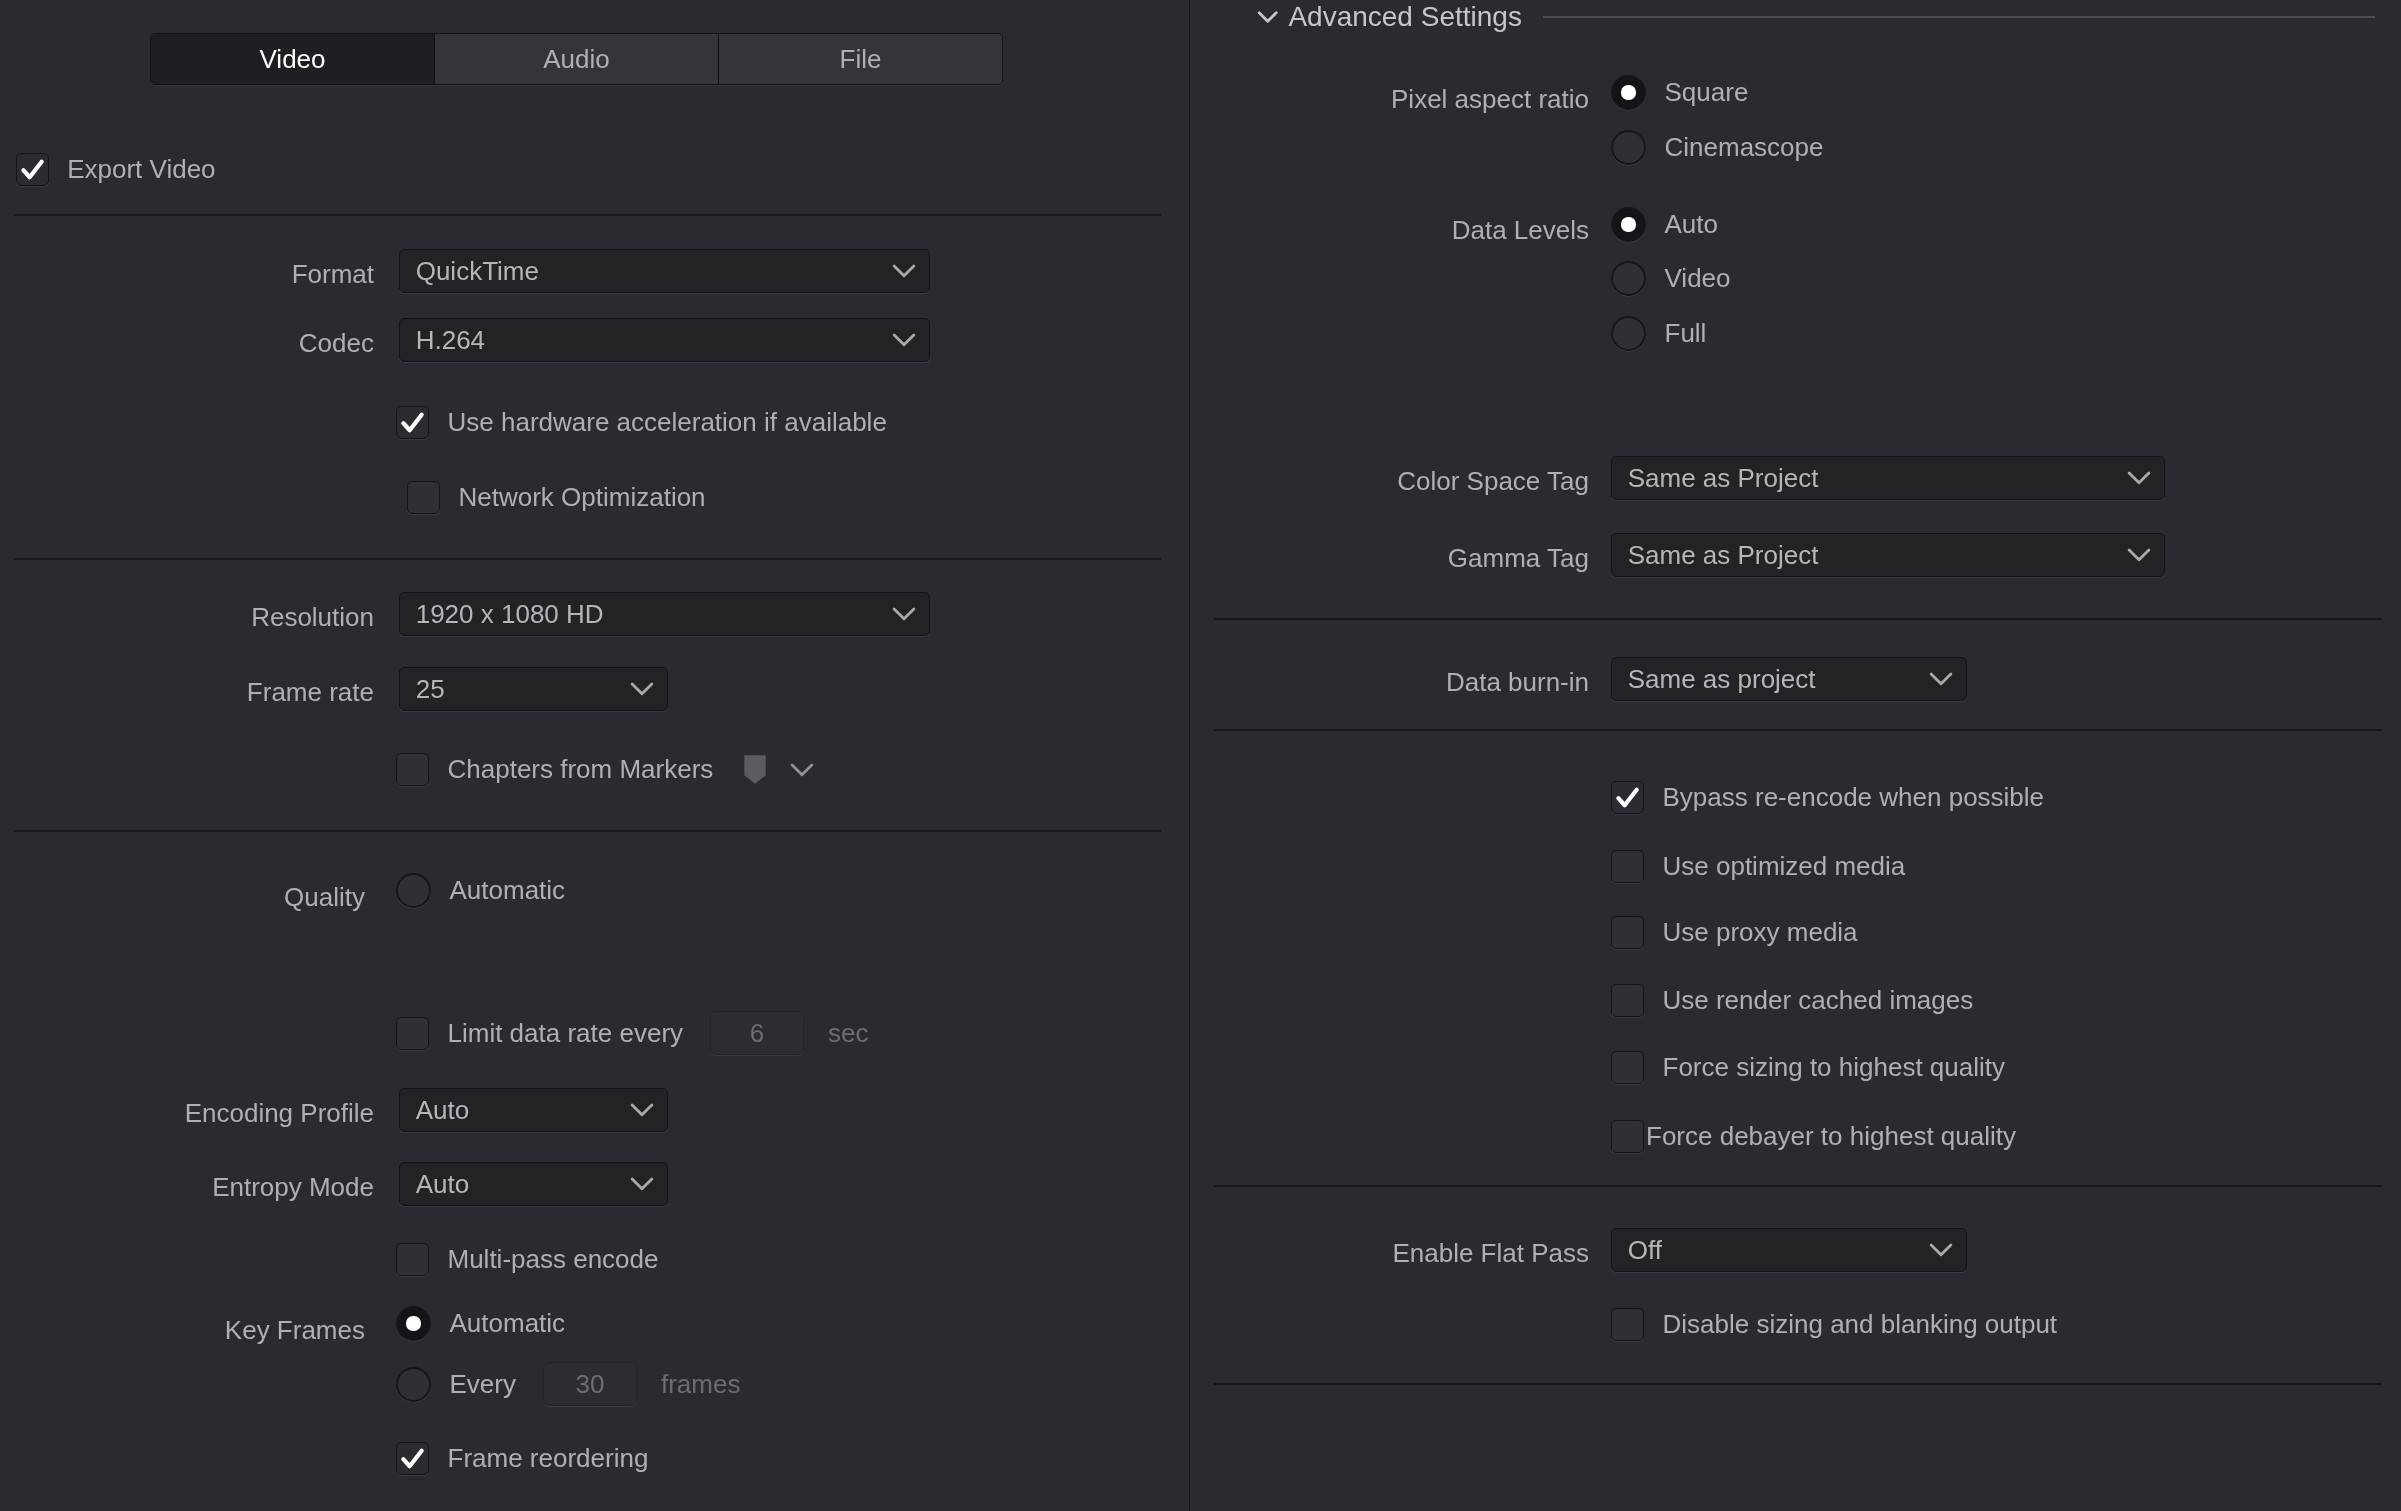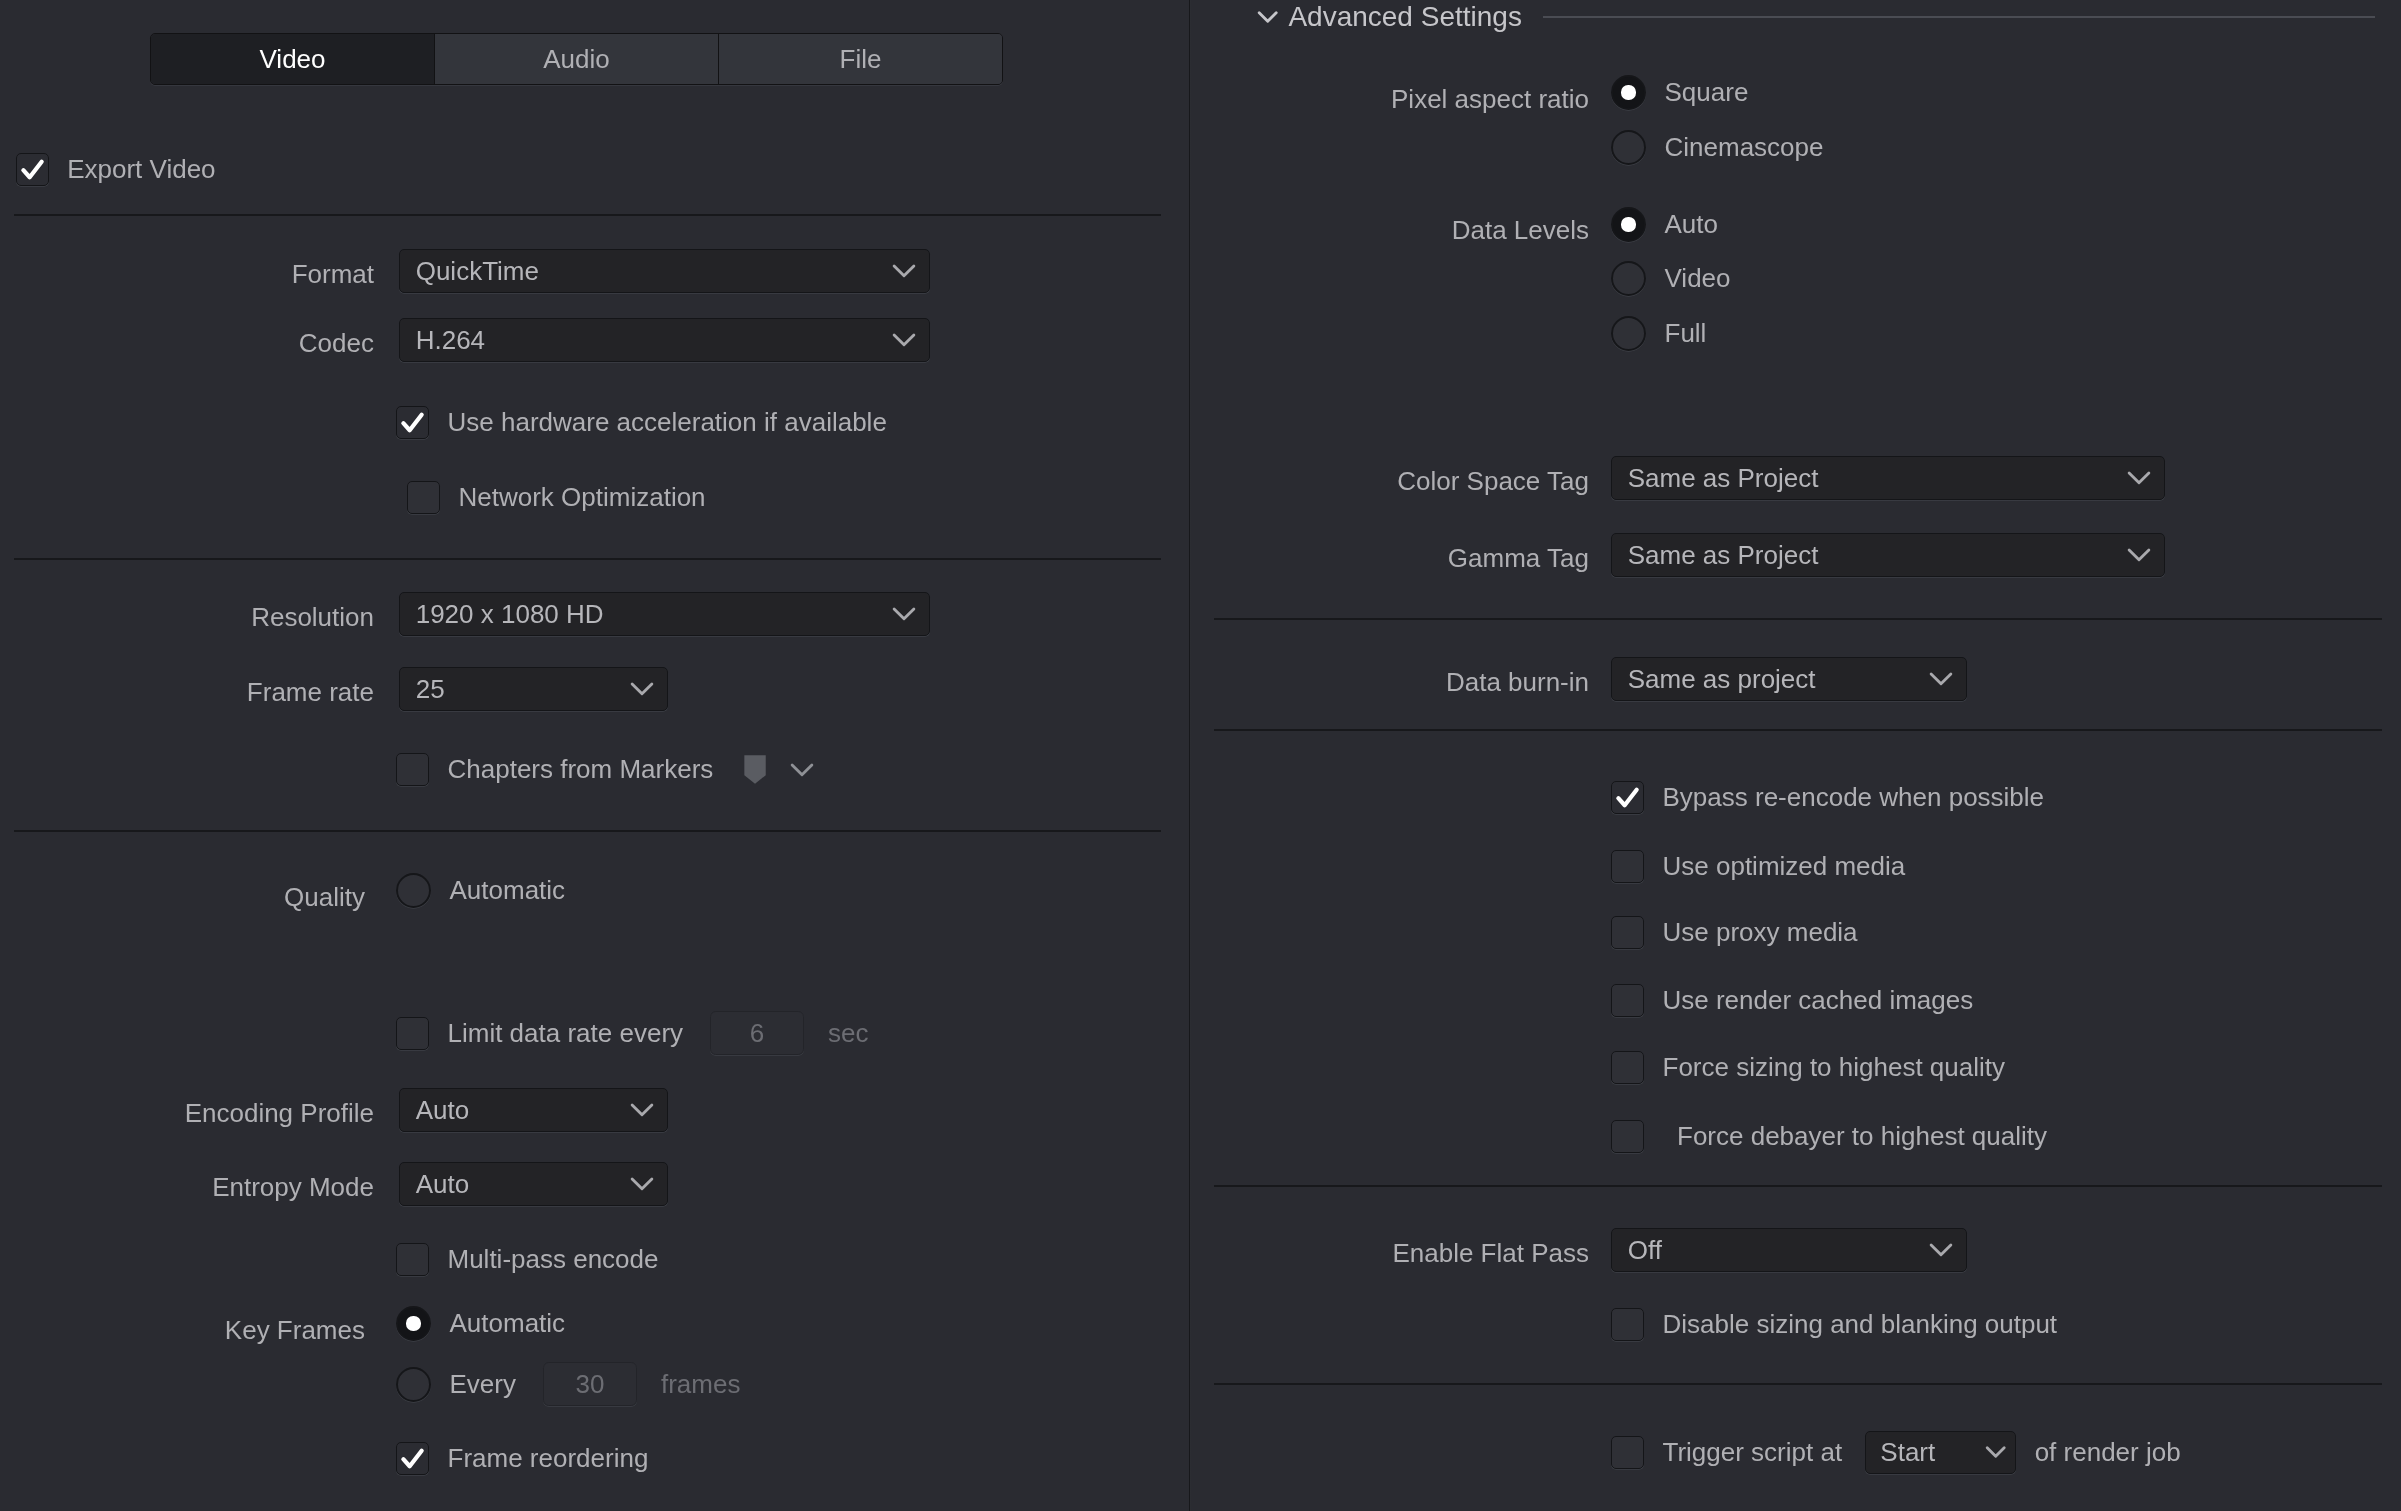--- a/index.html
+++ b/index.html
@@ -347,21 +347,21 @@
     <div class="row" style="left:417px;top:1051px;">
       <span class="cb">
         
       </span>
       <span class="lbl" style="margin-left:18.5px;">Force sizing to highest quality</span>
     </div>
     <div class="row" style="left:417px;top:1120px;">
       <span class="cb">
         
       </span>
-      <span class="lbl" style="margin-left:33px;">Force debayer to highest quality</span>
+      <span class="lbl" style="margin-left:2px;">Force debayer to highest quality</span>
     </div>
 
     <div class="sep" style="left:20px;top:1185px;width:1168px;"></div>
 
     <div class="lbl-r" style="left:0;width:395px;top:1238px;">Enable Flat Pass</div>
     <div class="dd" style="position:absolute;left:417px;top:1228px;width:356px;">
       <span class="val">Off</span>
       <span class="chev">
         <svg width="24" height="15.7" viewBox="0 0 34 22">
             <path d="M3 4 L17 18 L31 4" stroke="#a9a9ad" stroke-width="4" fill="none" stroke-linecap="round" stroke-linejoin="round"></path>
@@ -371,31 +371,16 @@
 
     <div class="row" style="left:417px;top:1308px;">
       <span class="cb">
         
       </span>
       <span class="lbl" style="margin-left:18.5px;">Disable sizing and blanking output</span>
     </div>
 
     <div class="sep" style="left:20px;top:1383px;width:1168px;"></div>
 
-    <div class="row" style="left:417px;top:1431px;">
-      <span class="cb">
-        
-      </span>
-      <span class="lbl" style="margin-left:18.5px;">Trigger script at</span>
-      <span class="dd" style="margin-left:23px;width:151px;height:43px;padding:0 8.5px 0 14.2px;">
-        <span class="val">Start</span>
-        <span class="chev" style="padding-left:10px;">
-          <svg width="21.4" height="14.2" viewBox="0 0 30 20">
-              <path d="M3 4 L15 16 L27 4" stroke="#a9a9ad" stroke-width="4" fill="none" stroke-linecap="round" stroke-linejoin="round"></path>
-            </svg>
-        </span>
-      </span>
-      <span class="lbl" style="margin-left:18.5px;">of render job</span>
-    </div>
 
   </div>
 </div>
 
 
 </body></html>

